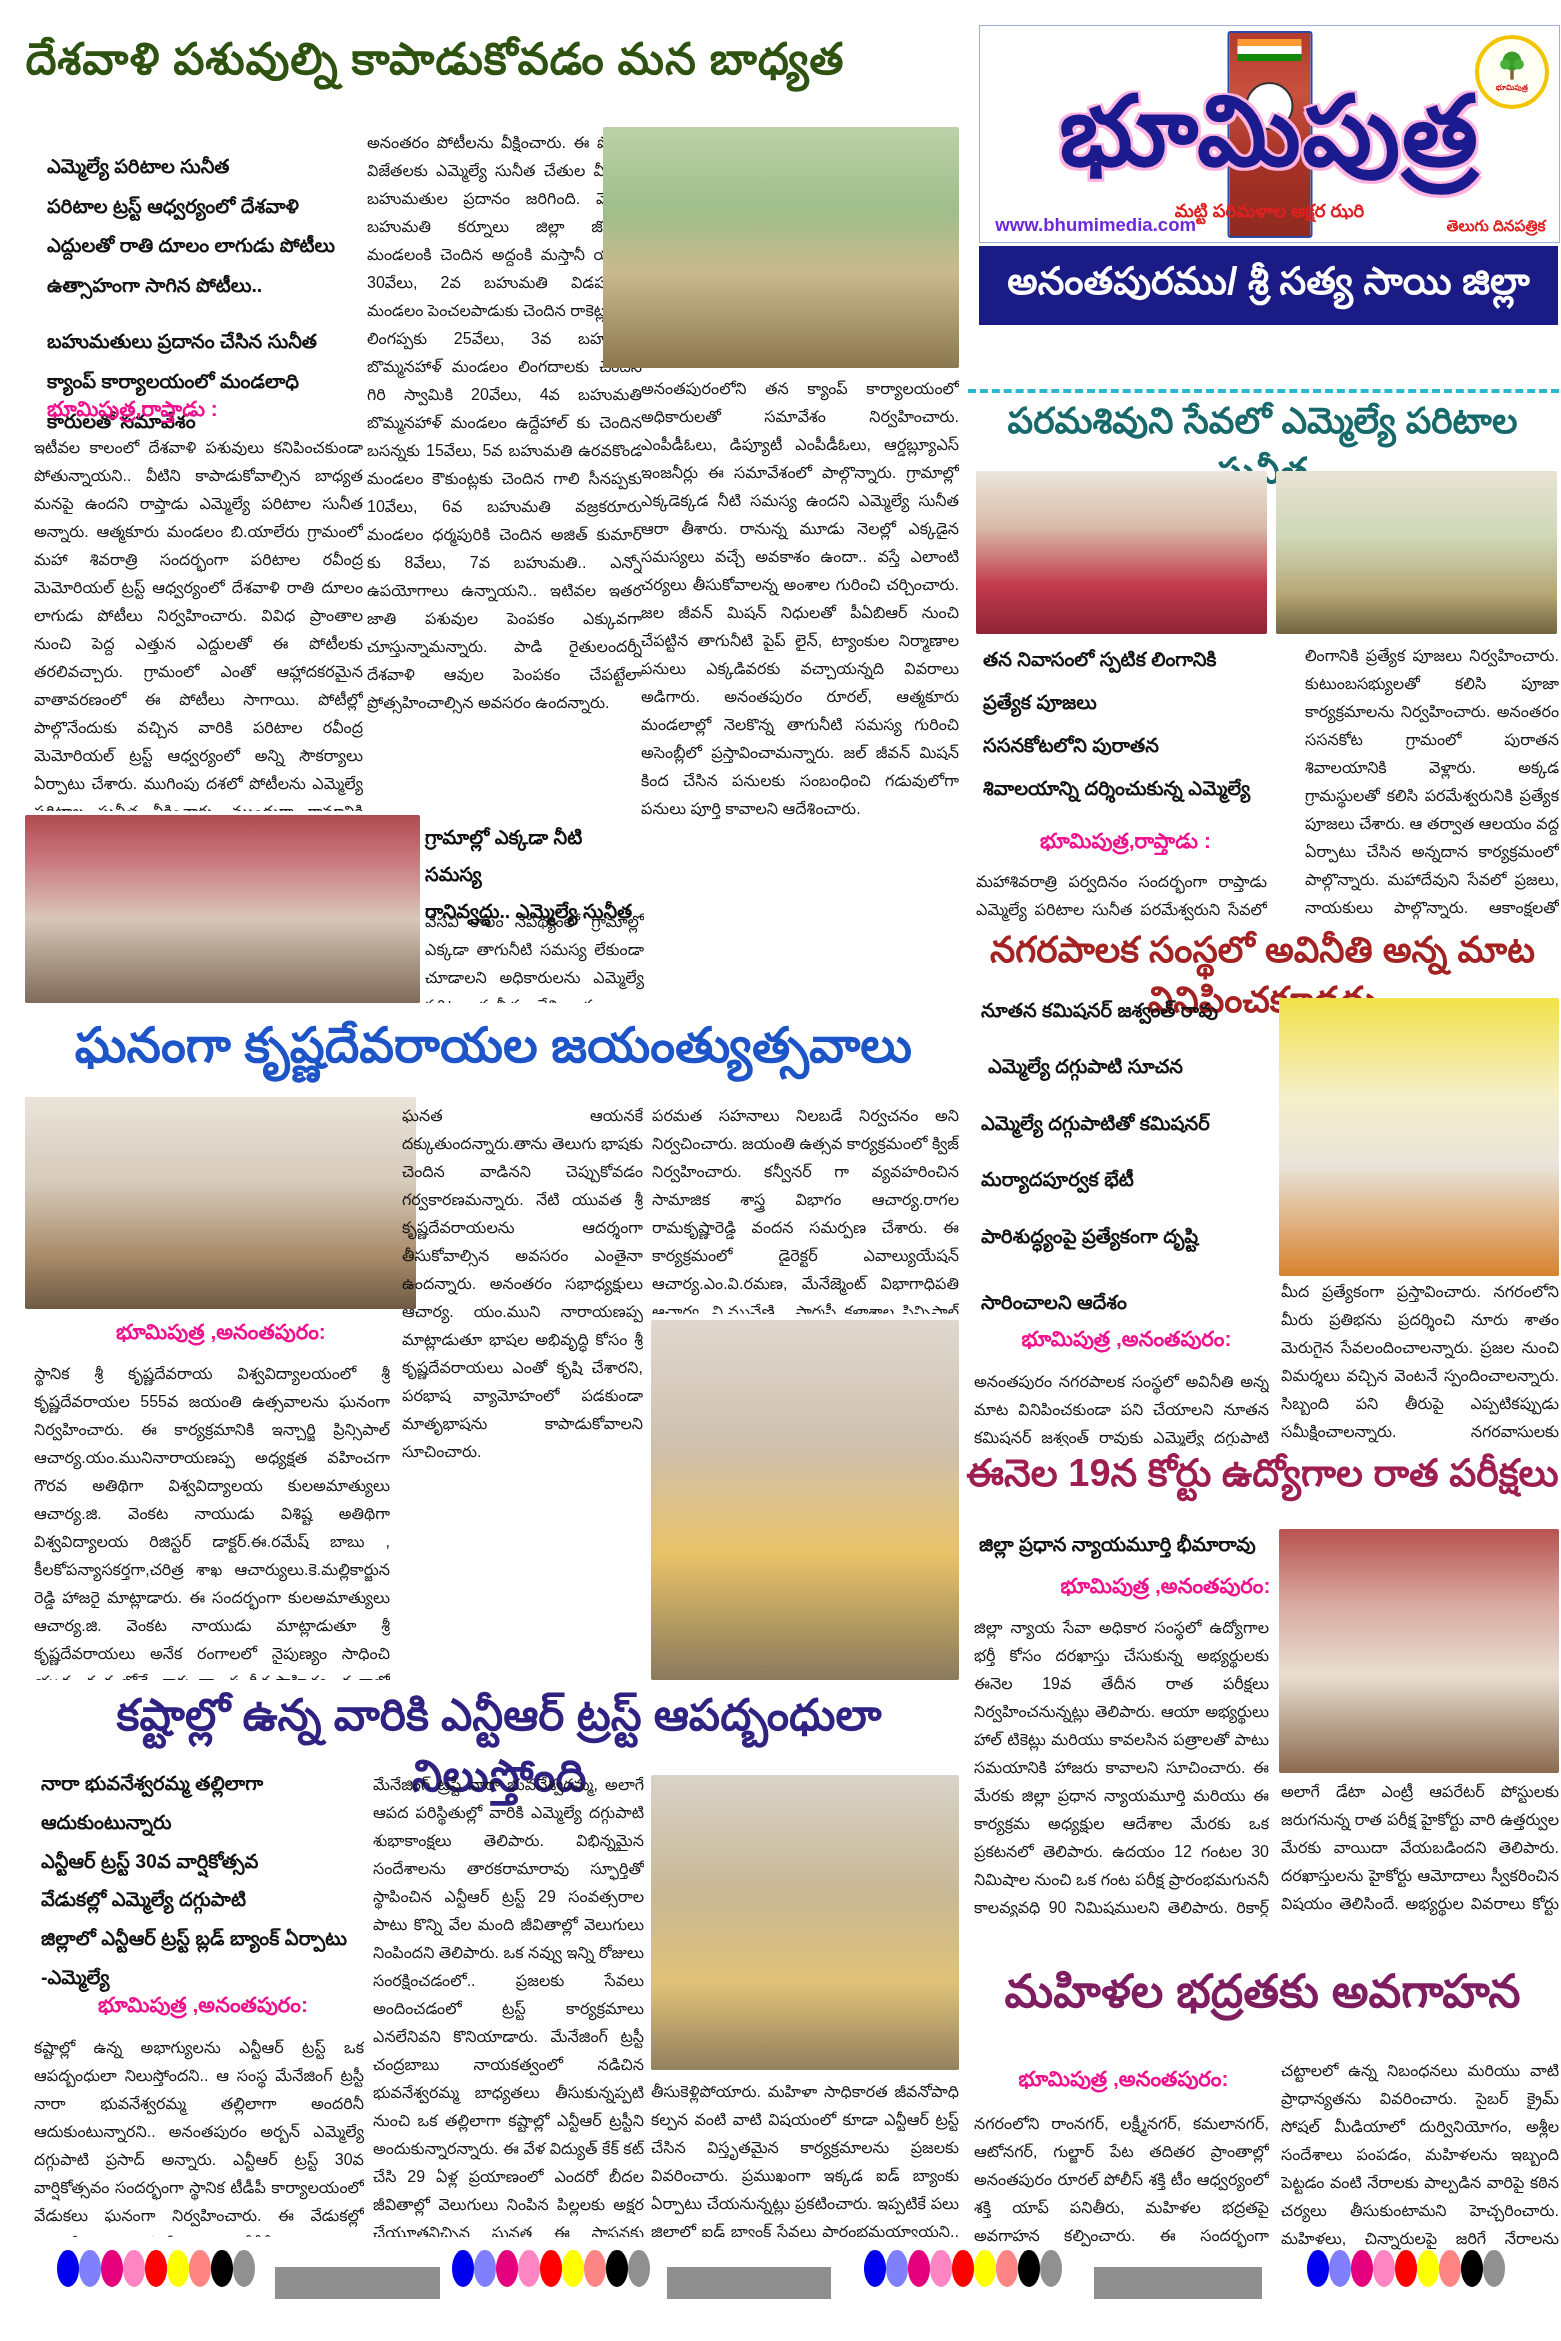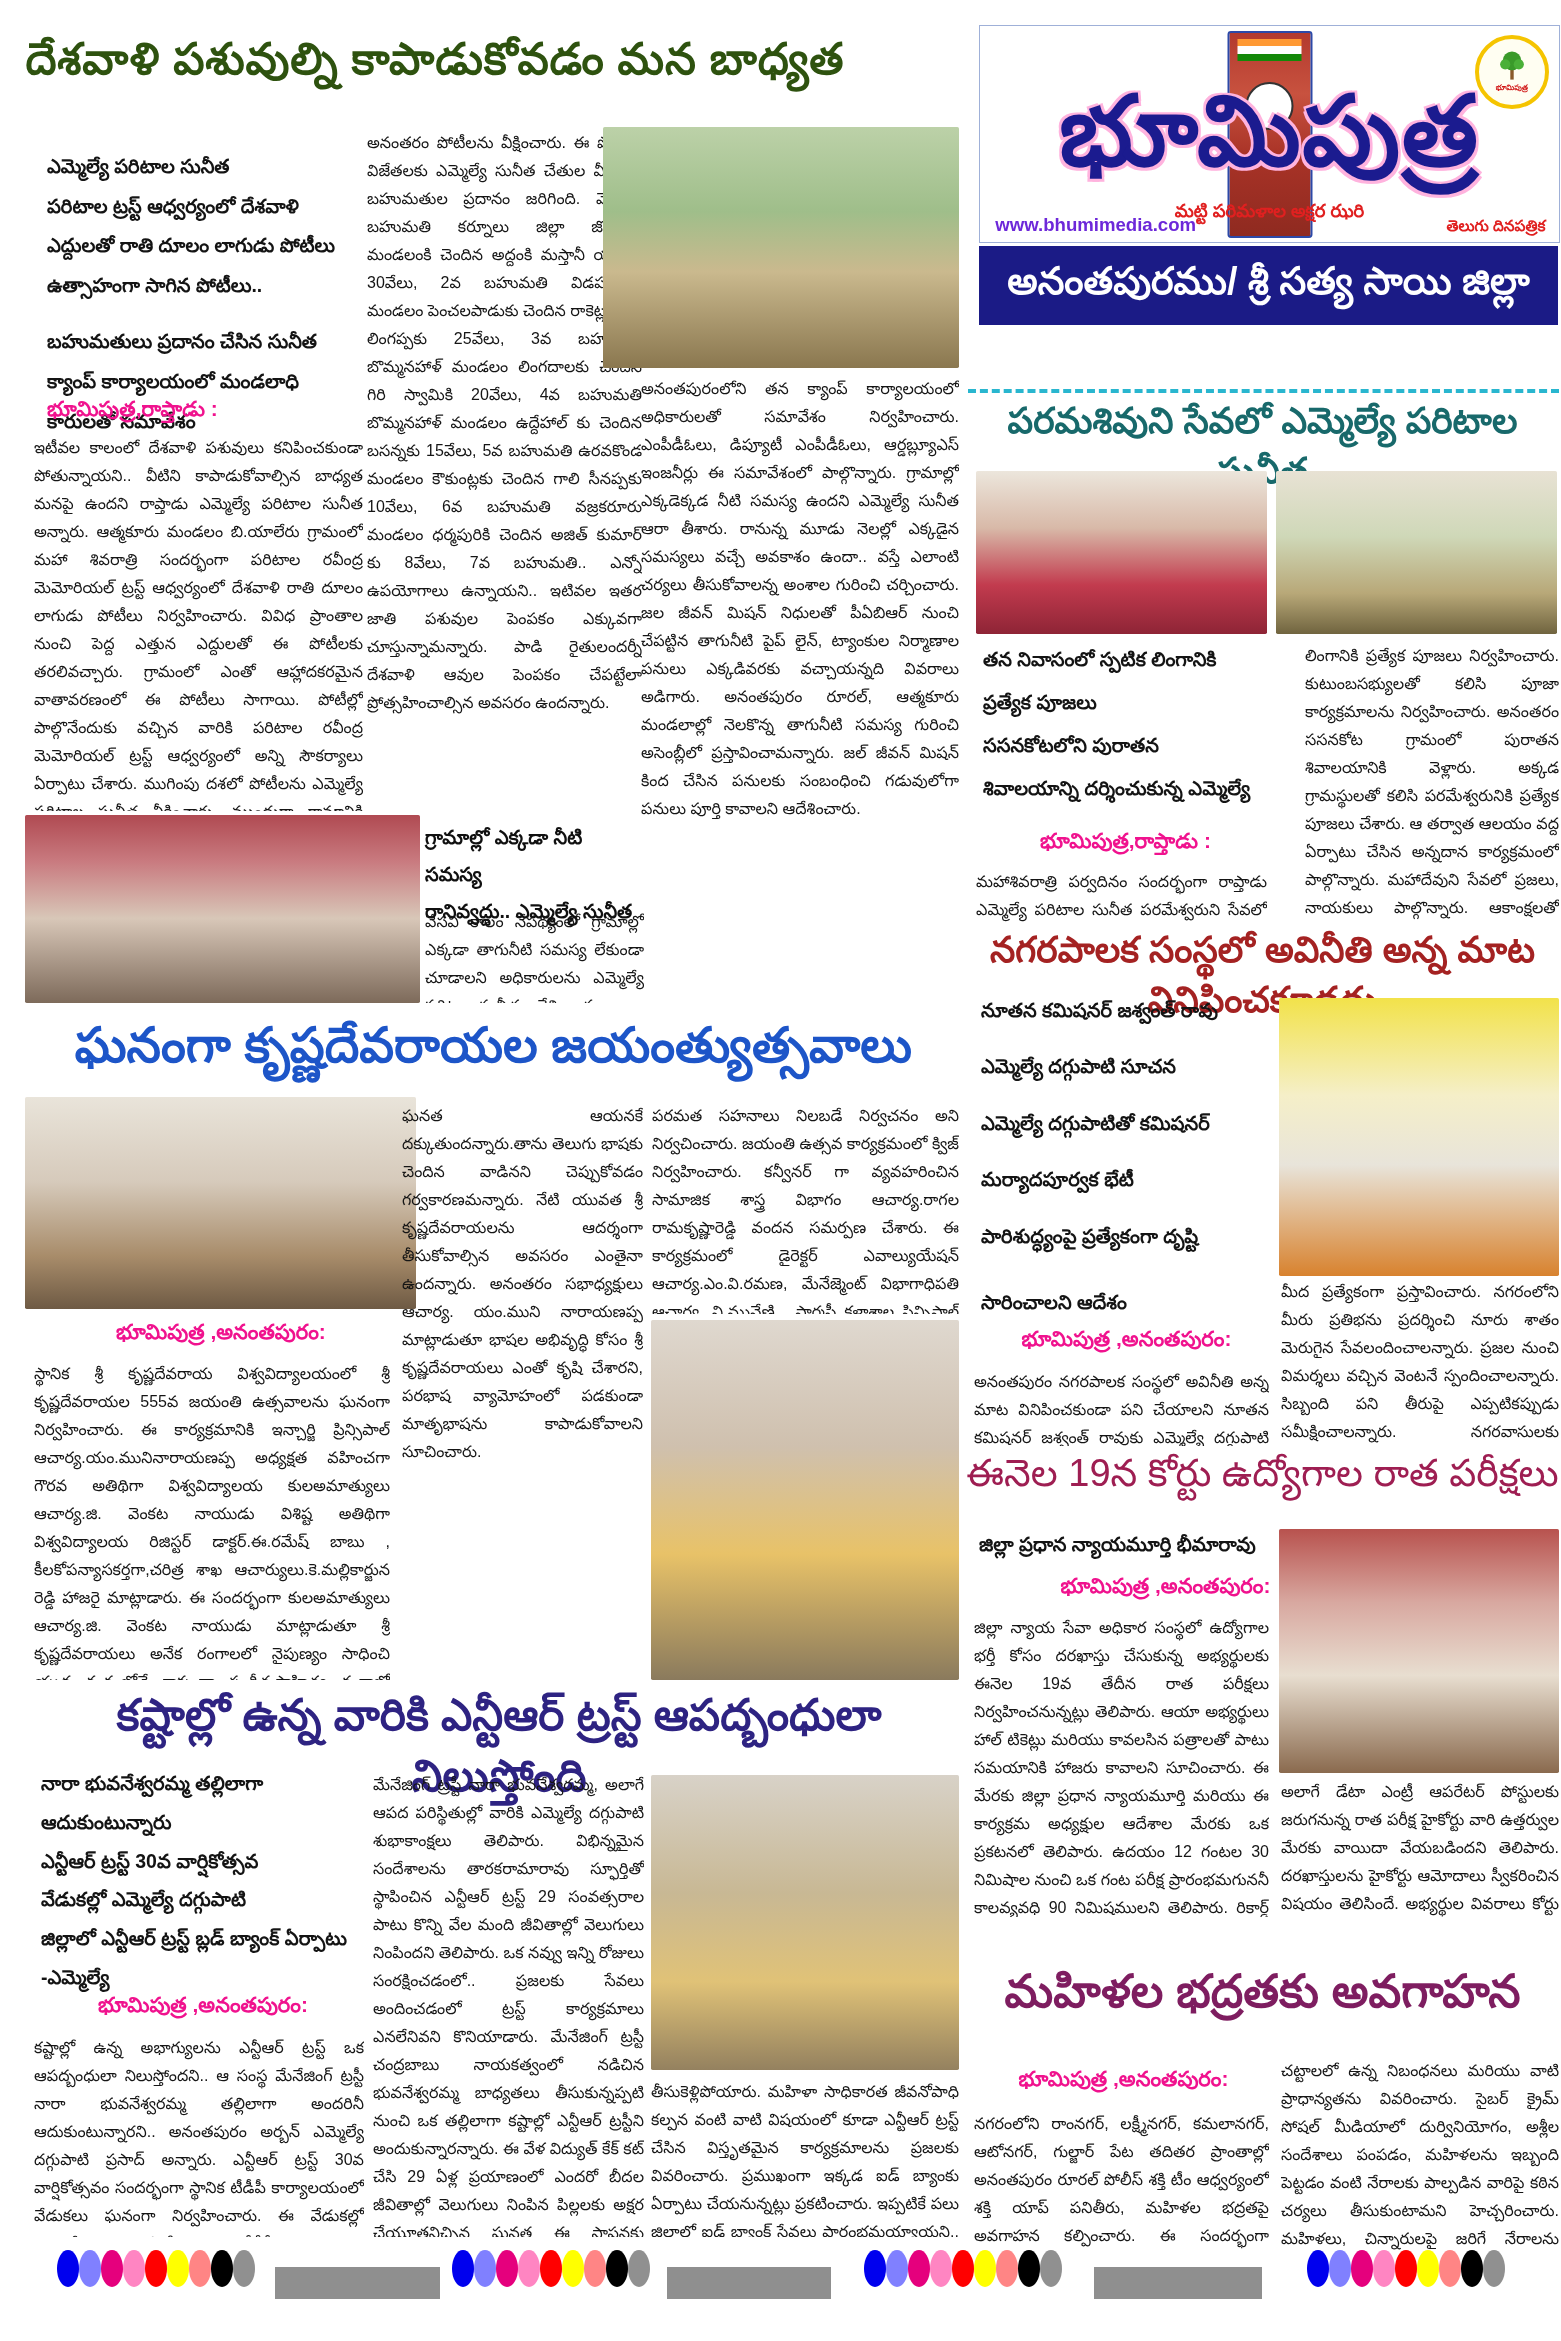--- a/index.html
+++ b/index.html
@@ -10,21 +10,21 @@
   .body-text{font-size:16px;line-height:1.75;text-align:justify;color:#151515;
              overflow:hidden;word-wrap:break-word;}
   .lead-line{font-weight:bold;font-size:19.5px;color:#141414;line-height:1.25;}
   .byline{color:#f0128e;font-weight:bold;font-size:21px;}
   .center{text-align:center;}
   .h-lead{color:#2e520f;font-size:44px;font-weight:bold;letter-spacing:0.8px;}
   .h-krishna{color:#1d55c8;font-size:49px;font-weight:bold;text-align:center;}
   .h-ntr{color:#2e2382;font-size:44px;font-weight:bold;text-align:center;}
   .h-shiva{color:#18696b;font-size:36px;font-weight:bold;text-align:center;}
   .h-civic{color:#a42222;font-size:36px;font-weight:bold;text-align:center;}
-  .h-court{color:#9e1e52;font-size:38px;font-weight:normal;text-align:center;}
+  .h-court{color:#9e1e52;font-size:38px;font-weight:bold;text-align:center;}
   .h-women{color:#7e1d60;font-size:46px;font-weight:bold;text-align:center;}
   .subquote{font-weight:bold;font-size:19.5px;color:#101010;line-height:1.9;}
   
   .mast-box{border:1.7px solid #9fb0d8;background:#ffffff;overflow:hidden;}
   .mast-title{font-size:98px;font-weight:900;color:#1b1b8f;letter-spacing:1.7px;
               text-shadow:2.5px 2.5px 0 #ffb3de,-2.5px -2.5px 0 #ffb3de,2.5px -2.5px 0 #ffb3de,-2.5px 2.5px 0 #ffb3de;
               white-space:nowrap;}
   .mast-tagline{color:#e02020;font-size:18px;font-weight:bold;}
   .mast-site{color:#6d28d9;font-size:18.6px;font-weight:bold;}
   .mast-daily{color:#e02020;font-size:15.3px;font-weight:bold;}
@@ -147,21 +147,21 @@
     <div class="lead-line" style="margin-bottom:18.6px;">ససనకోటలోని పురాతన</div>
     <div class="lead-line">శివాలయాన్ని దర్శించుకున్న ఎమ్మెల్యే</div>
   </div>
   <div class="abs byline center" style="left:983px;top:829px;width:285px;">భూమిపుత్ర,రాప్తాడు :</div>
   <div class="abs body-text" style="left:976px;top:868px;width:291px;height:56px;">మహాశివరాత్రి పర్వదినం సందర్భంగా రాప్తాడు ఎమ్మెల్యే పరిటాల సునీత పరమేశ్వరుని సేవలో గడిపారు. రామగిరి మండలం వెంకటాంపల్లిలో స్పటిక</div>
   <div class="abs body-text" style="left:1305px;top:642px;width:254px;height:281px;">లింగానికి ప్రత్యేక పూజలు నిర్వహించారు. కుటుంబసభ్యులతో కలిసి పూజా కార్యక్రమాలను నిర్వహించారు. అనంతరం ససనకోట గ్రామంలో పురాతన శివాలయానికి వెళ్లారు. అక్కడ గ్రామస్థులతో కలిసి పరమేశ్వరునికి ప్రత్యేక పూజలు చేశారు. ఆ తర్వాత ఆలయం వద్ద ఏర్పాటు చేసిన అన్నదాన కార్యక్రమంలో పాల్గొన్నారు. మహాదేవుని సేవలో ప్రజలు, నాయకులు పాల్గొన్నారు. ఆకాంక్షలతో ప్రజలంతా పూజలు నిర్వహించారు.. ఈ ప్రాంతంలోని శివాలయాల్లో కృష్ణమూర్తి తదితరులు త్వరగా పూర్తి.. ఈ కార్యక్రమంలో అందరూ పాల్గొన్నారు.</div>
 
   <div class="abs h-civic" style="left:966px;top:929px;width:593px;">నగరపాలక సంస్థలో అవినీతి అన్న మాట వినిపించకూడదు</div>
   <div class="abs" style="left:981px;top:998px;width:291px;">
     <div class="lead-line" style="margin-bottom:32px;">నూతన కమిషనర్ జశ్వంత్ రావు</div>
-    <div class="lead-line" style="margin-bottom:32px;">ఎమ్మెల్యే దగ్గుపాటి సూచన</div>
+    <div class="lead-line" style="margin-bottom:32px;margin-left:7px;">ఎమ్మెల్యే దగ్గుపాటి సూచన</div>
     <div class="lead-line" style="margin-bottom:32px;">ఎమ్మెల్యే దగ్గుపాటితో కమిషనర్</div>
     <div class="lead-line" style="margin-bottom:32px;">మర్యాదపూర్వక భేటీ</div>
     <div class="lead-line" style="margin-bottom:42px;">పారిశుద్ధ్యంపై ప్రత్యేకంగా దృష్టి</div>
     <div class="lead-line">సారించాలని ఆదేశం</div>
   </div>
   <div class="abs byline center" style="left:981px;top:1327px;width:291px;">భూమిపుత్ర ,అనంతపురం:</div>
   <div class="abs photo p-comm" style="left:1279px;top:998px;width:280px;height:278px;"></div>
   <div class="abs body-text" style="left:1281px;top:1278px;width:278px;height:165px;">మీద ప్రత్యేకంగా ప్రస్తావించారు. నగరంలోని మీరు ప్రతిభను ప్రదర్శించి నూరు శాతం మెరుగైన సేవలందించాలన్నారు. ప్రజల నుంచి విమర్శలు వచ్చిన వెంటనే స్పందించాలన్నారు. సిబ్బంది పని తీరుపై ఎప్పటికప్పుడు సమీక్షించాలన్నారు. నగరవాసులకు పారిశుద్ధ్యంలో ఏ విధంగానూ కూడా ఇబ్బంది అన్న మాటలు కూడా ఉండకూడదన్నారు. ప్రజలకు మెరుగైన పాలన అందించడంలో ఎక్కడా రాజీ పడవద్దని ఎమ్మెల్యే దగ్గుపాటి ప్రసాద్ ఆదేశించారు.</div>
   <div class="abs body-text" style="left:974px;top:1368px;width:295px;height:78px;">అనంతపురం నగరపాలక సంస్థలో అవినీతి అన్న మాట వినిపించకుండా పని చేయాలని నూతన కమిషనర్ జశ్వంత్ రావుకు ఎమ్మెల్యే దగ్గుపాటి ప్రసాద్ సూచించారు. ఇటీవల కమిషనర్ గా బాధ్యతలు స్వీకరించిన జశ్వంత్ రావుతో ఎమ్మెల్యే దగ్గుపాటితో ఆయన క్యాంప్ కార్యాలయంలో మర్యాదపూర్వకంగా భేటీ అయ్యారు. ఈ సందర్భంగా నగరంలో ప్రజా సమస్యలపై చర్చించారు. టౌన్ ప్లానింగ్, శానిటేషన్ విభాగాల</div>
 

